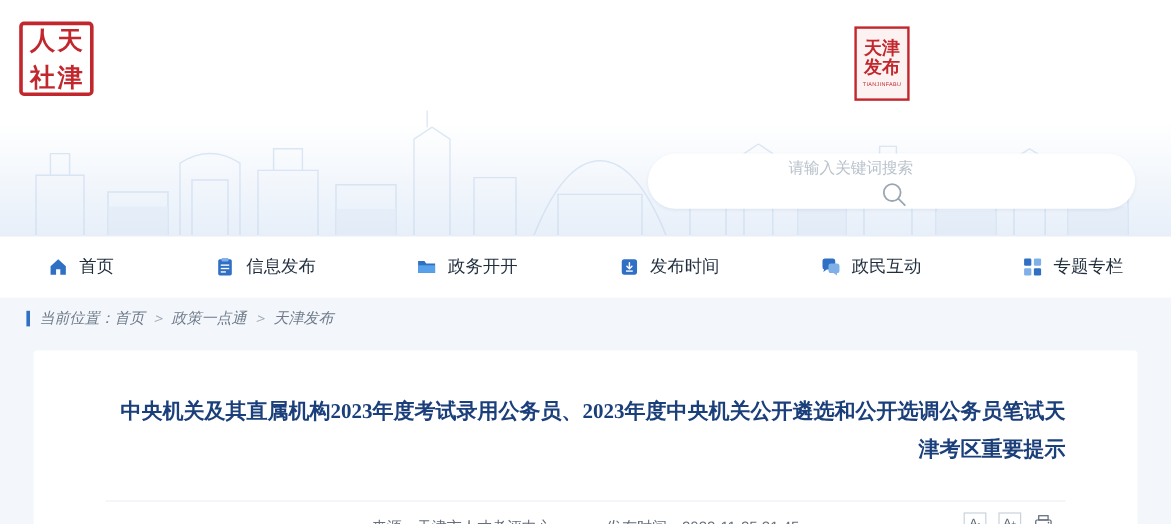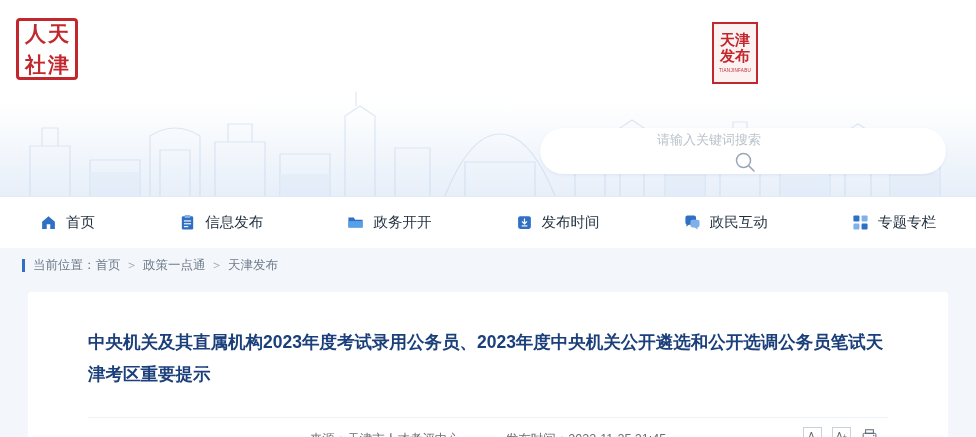--- a/index.html
+++ b/index.html
@@ -111,41 +111,41 @@
     white-space: nowrap;
   }
   .nav-ico { width: 17px; height: 17px; flex: 0 0 17px; }
 
   
   .crumb-bar {
     width: 976px; height: 34px;
     background: #f3f6fb;
     display: flex; align-items: center;
     padding-left: 22px;
-    font-size: 12.5px; color: #6f7b8a;
+    font-size: 12.5px; color: #6f7b8a; font-style: italic;
   }
   .crumb-bar .bar-mark {
     width: 3px; height: 13px; background: #2f6fc4; margin-right: 8px;
   }
   .crumb-sep { margin: 0 5px; color: #9aa6b4; }
   .crumb-link { color: #6f7b8a; cursor: pointer; }
 
   
   .card {
     position: relative;
     margin: 10px auto 0;
     width: 920px;
     min-height: 160px;
     background: #ffffff;
     border-radius: 3px;
     padding: 34px 60px 0;
   }
   .art-title {
-    text-align: left;
-    font-family: Liberation Sans, sans-serif;
+    text-align: right;
+    font-family: Liberation Serif, serif;
     font-weight: bold;
     font-size: 17.5px;
     color: #1b3f7a;
     line-height: 1.85;
   }
   .meta {
     margin-top: 26px;
     border-top: 1px solid #eef1f5;
     padding-top: 13px;
     display: flex; align-items: center; justify-content: center;

